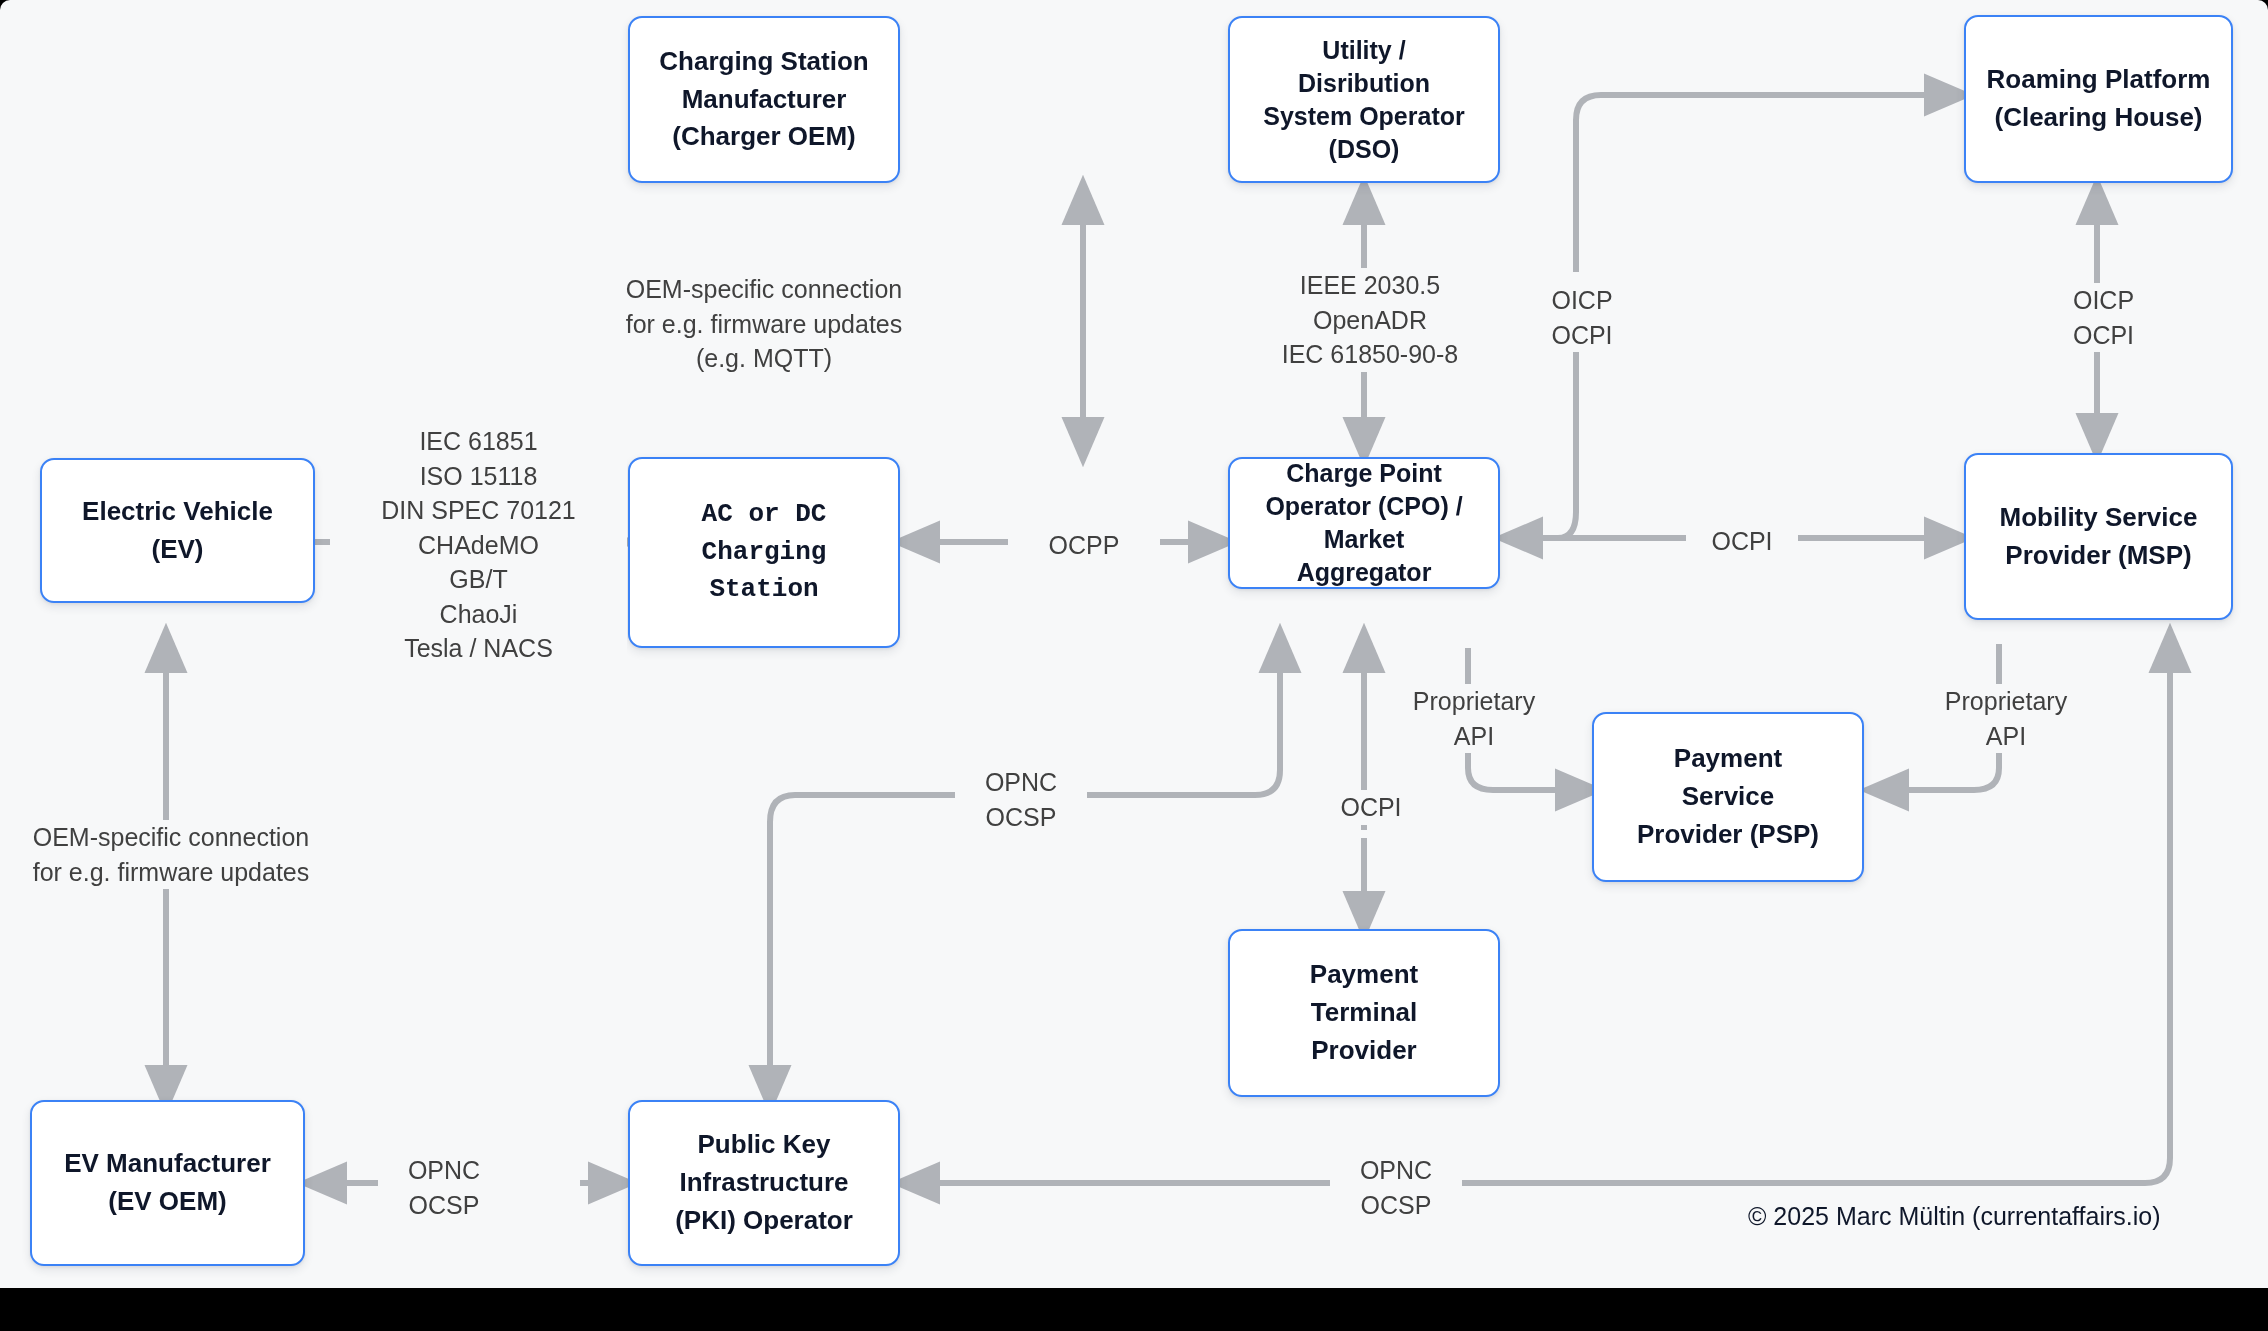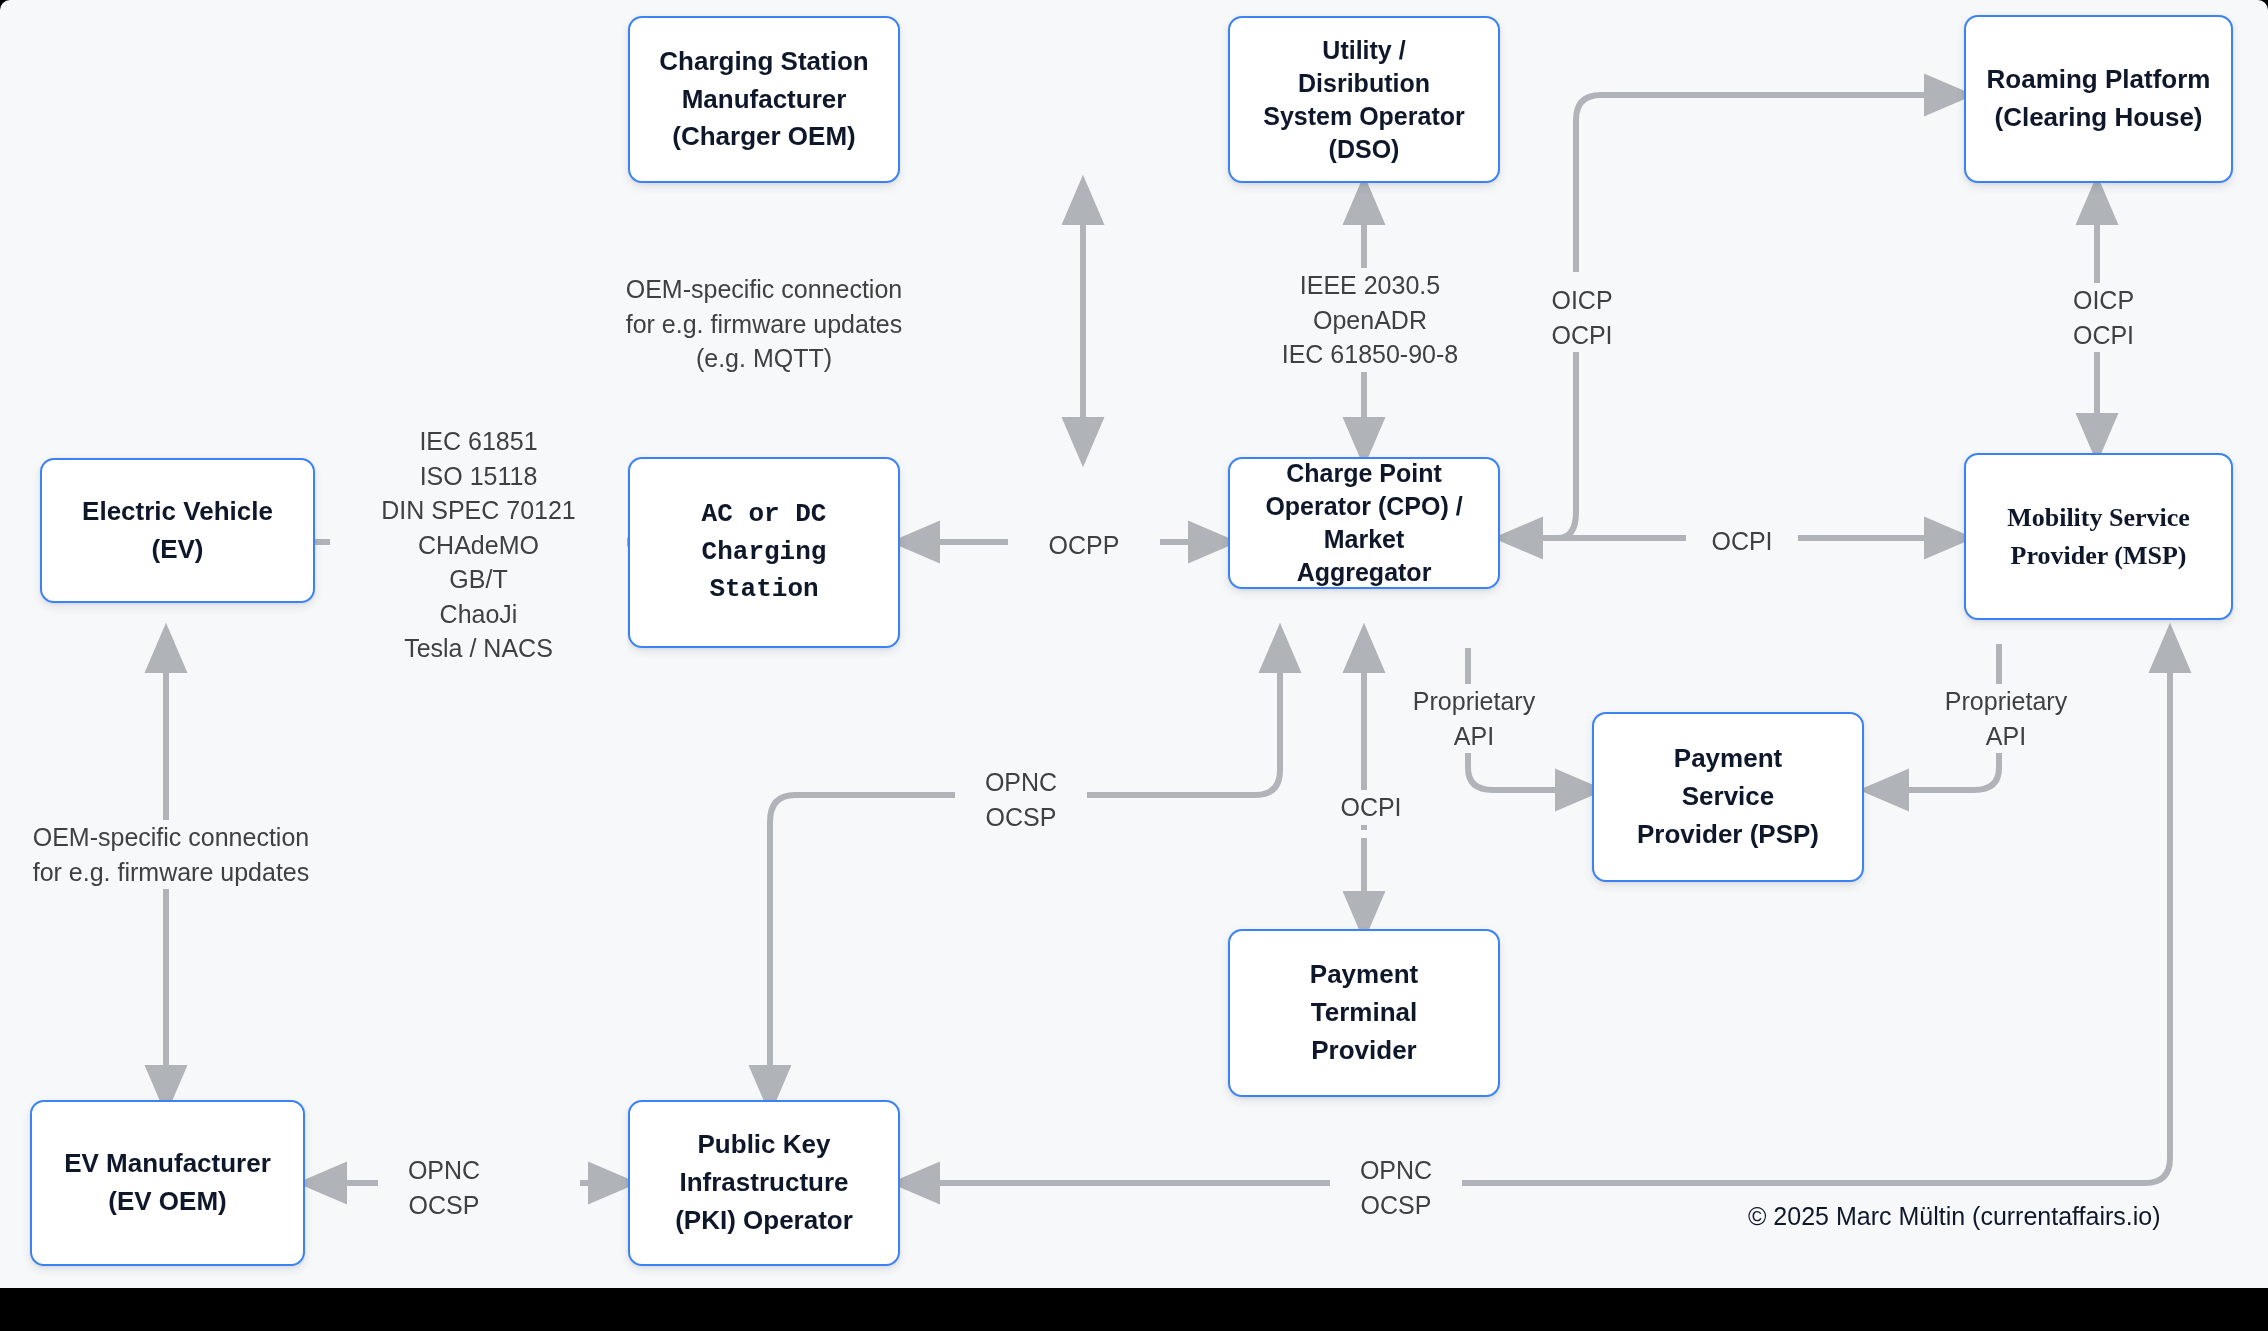--- a/index.html
+++ b/index.html
@@ -153,21 +153,21 @@
 
   <div class="node" style="left:1228px;top:457px;width:272px;height:132px;font-size:25px;line-height:1.32;">
     <div>
       <span>Charge Point</span>
       <span>Operator (CPO) /</span>
       <span>Market</span>
       <span>Aggregator</span>
     </div>
   </div>
 
-  <div class="node" style="left:1964px;top:453px;width:269px;height:167px;font-family:Liberation Serif, serif;">
+  <div class="node" style="left:1964px;top:453px;width:269px;height:167px;">
     <div>
       <span>Mobility Service</span>
       <span>Provider (MSP)</span>
     </div>
   </div>
 
   <div class="node" style="left:1592px;top:712px;width:272px;height:170px;">
     <div>
       <span>Payment</span>
       <span>Service</span>

